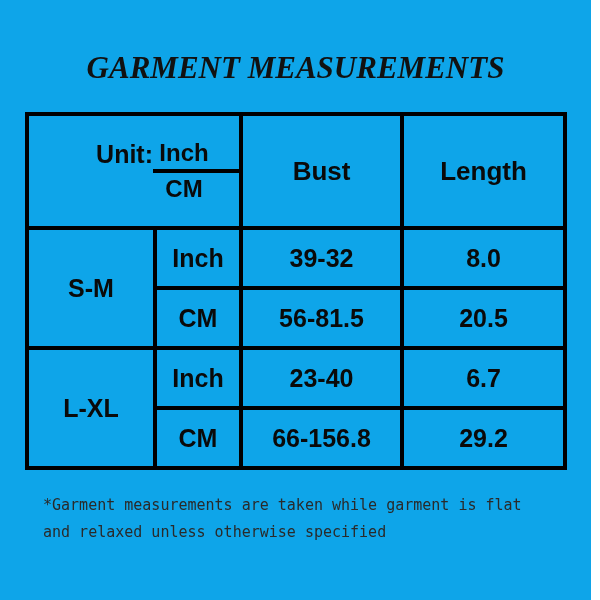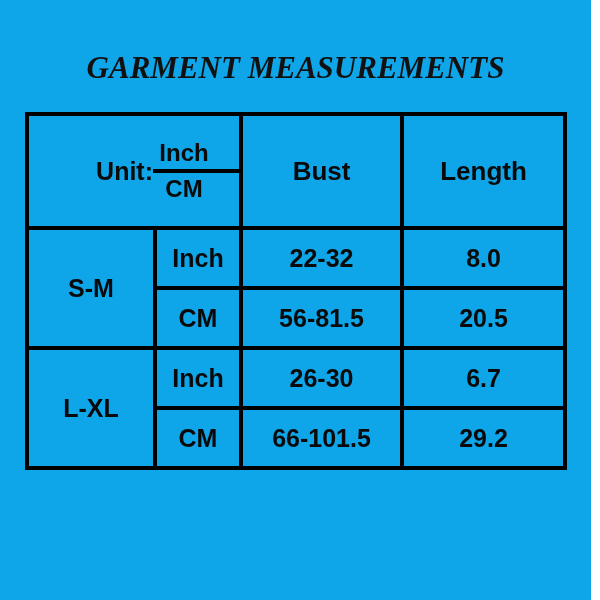--- a/index.html
+++ b/index.html
@@ -49,21 +49,21 @@
   }
   col.c1 { width: 128px; }
   col.c2 { width: 86px; }
   col.c3 { width: 161px; }
   col.c4 { width: 163px; }
   tr.r-head { height: 114px; }
   tr.r-body { height: 60px; }
   tr.r-head td { font-size: 26px; }
   .unit-wrap {
     display: flex;
-    align-items: center;
+    align-items: flex-start;
     justify-content: flex-end;
     width: 100%;
   }
   .unit-label {
     font-size: 25px;
     white-space: nowrap;
   }
   .fraction {
     display: flex;
     flex-direction: column;
@@ -119,37 +119,39 @@
             </span>
           </div>
         </td>
         <td>Bust</td>
         <td>Length</td>
       </tr>
 
       <tr class="r-body">
         <td rowspan="2">S-M</td>
         <td>Inch</td>
-        <td>22-32</td>
+        <td>39-32</td>
         <td>8.0</td>
       </tr>
       <tr class="r-body">
         <td>CM</td>
         <td>56-81.5</td>
         <td>20.5</td>
       </tr>
 
       <tr class="r-body">
         <td rowspan="2">L-XL</td>
         <td>Inch</td>
-        <td>26-30</td>
+        <td>23-40</td>
         <td>6.7</td>
       </tr>
       <tr class="r-body">
         <td>CM</td>
-        <td>66-101.5</td>
+        <td>66-156.8</td>
         <td>29.2</td>
       </tr>
     </tbody>
   </table>
 
+  <div class="footnote">*Garment measurements are taken while garment is flat
+and relaxed unless otherwise specified</div>
 
 </div>
 
 </body></html>

